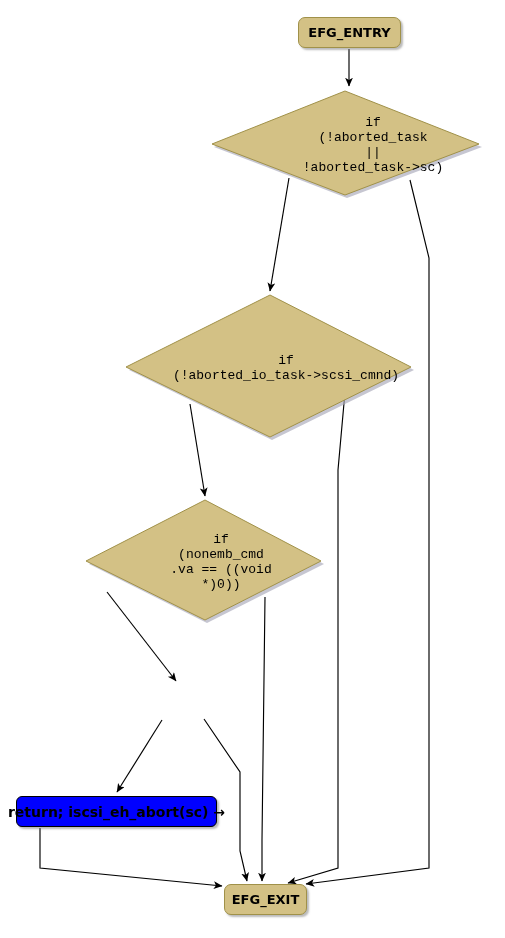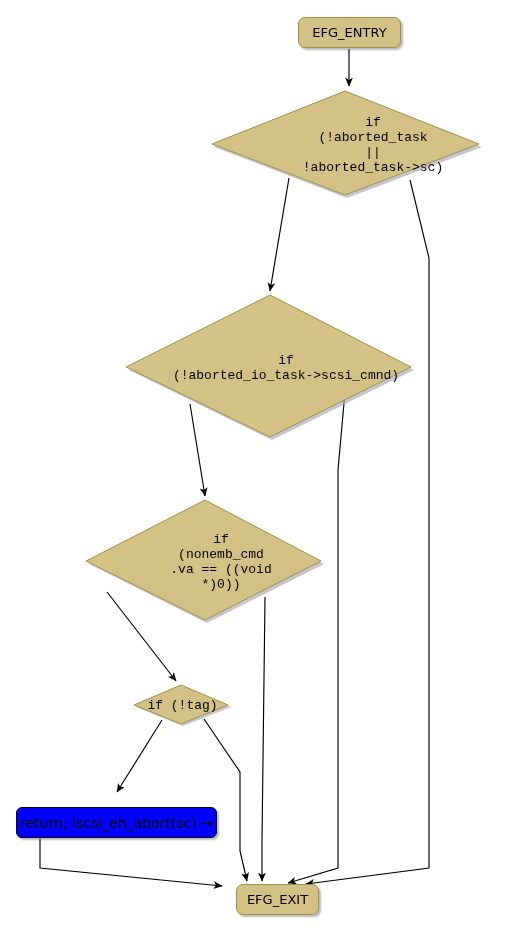--- a/index.html
+++ b/index.html
@@ -18,20 +18,21 @@
   #edges {
     position: absolute;
     left: 0;
     top: 0;
     width: 505px;
     height: 938px;
   }
   .node {
     position: absolute;
     box-sizing: border-box;
+    font-weight: bold;
   }
 
   
   .term {
     background: #d3c185;
     border: 1px solid #a09149;
     border-radius: 7px;
     color: #000000;
     font-size: 13px;
     line-height: 1;
@@ -48,21 +49,20 @@
     border: 1px solid #000000;
     border-radius: 6px;
     color: #000000;
     font-size: 14px;
     line-height: 1;
     display: flex;
     align-items: center;
     justify-content: center;
     box-shadow: 2px 2px 2px rgba(130,130,130,0.55);
     white-space: nowrap;
-    margin-top: 11px;
   }
 
   
   .diamond-wrap {
     position: absolute;
     font-family: Liberation Mono, monospace;
   }
   .diamond-shape {
     position: absolute;
     left: 0;
@@ -151,29 +151,22 @@
     <svg class="diamond-shape" viewBox="0 0 242 126" preserveAspectRatio="none">
       <polygon points="123,5 240,65 123,124 5,65" fill="#a8a8b8" opacity="0.65"></polygon>
       <polygon points="121,1 237,62 121,121 2,62" fill="#d3c185" stroke="#a09149" stroke-width="1"></polygon>
     </svg>
     <div class="diamond-label" style="padding-left:16px;">if
 (nonemb_cmd
 .va == ((void
 *)0))</div>
   </div>
 
-  <div class="diamond-wrap" style="left:132px; top:684px; width:101px; height:43px;">
-    <svg class="diamond-shape" viewBox="0 0 101 43" preserveAspectRatio="none">
-      <polygon points="51,4 99,23 51,42 4,23" fill="#a8a8b8" opacity="0.65"></polygon>
-      <polygon points="49,1 96,21 49,40 2,21" fill="#d3c185" stroke="#a09149" stroke-width="1"></polygon>
-    </svg>
-    <div class="diamond-label" style="padding-right:4px;">if (!tag)</div>
-  </div>
 
   <div class="node retbox" style="left:16px; top:796px; width:201px; height:31px;">
     <span>return; iscsi_eh_abort(sc) →</span>
   </div>
 
-  <div class="node term" style="left:236px; top:884px; width:83px; height:31px;">
+  <div class="node term" style="left:224px; top:884px; width:83px; height:31px;">
     <span>EFG_EXIT</span>
   </div>
 
 </div>
 
 </body></html>

